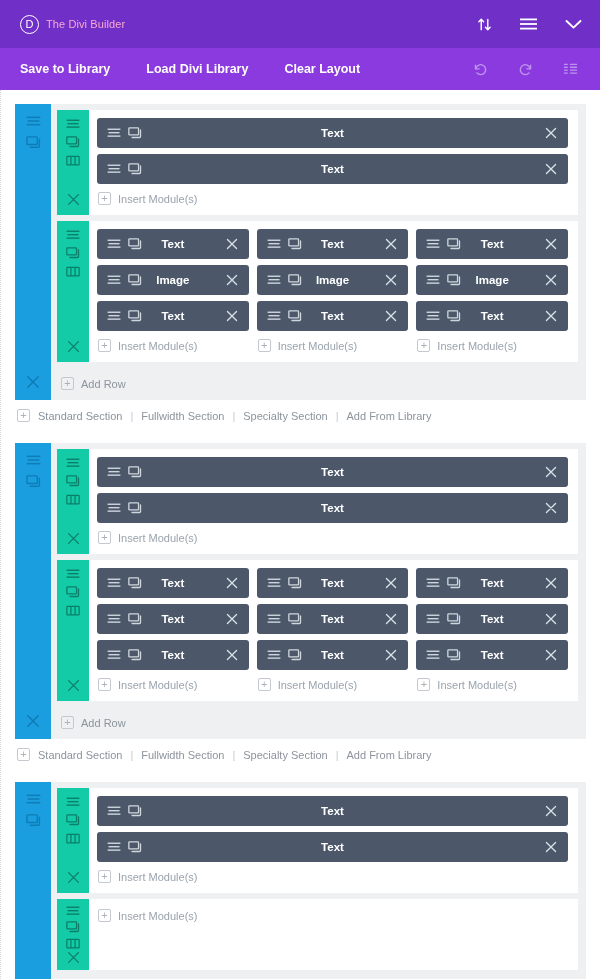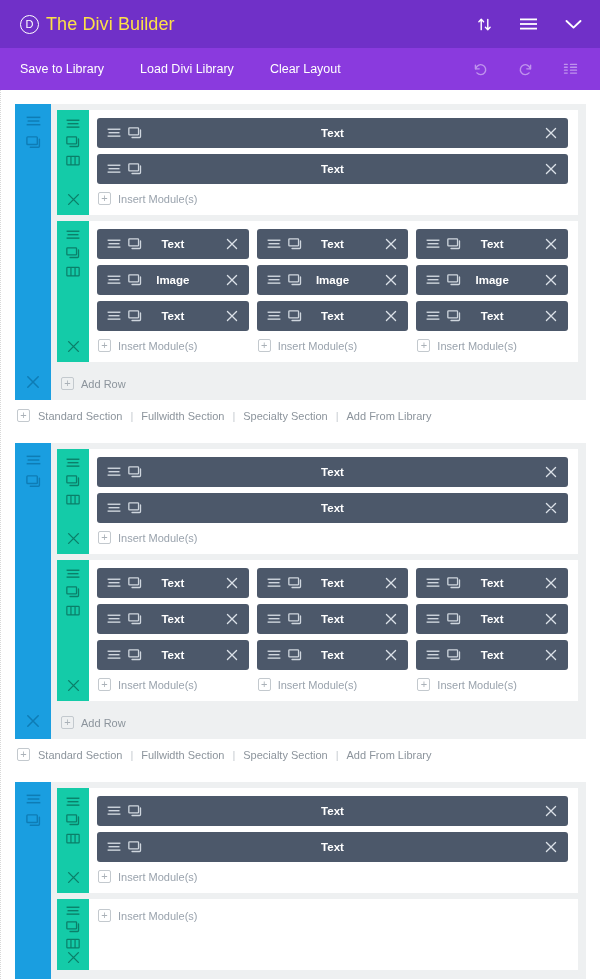--- a/index.html
+++ b/index.html
@@ -16,32 +16,32 @@
     height: 48px; background: #7030c8;
     display: flex; align-items: center;
     padding: 0 18px 0 20px;
   }
   .logo-wrap { display: flex; align-items: center; gap: 7px; }
   .logo-circle {
     width: 19px; height: 19px; border: 1.6px solid #fff; border-radius: 50%;
     display: flex; align-items: center; justify-content: center;
     font-size: 11px; color: #fff; font-weight: 400; line-height: 1;
   }
-  .app-title { color: #fde047; font-size: 18px; letter-spacing: .1px; }
+  .app-title { color: #f9a8d4; font-size: 11px; letter-spacing: .1px; }
   .header-actions { margin-left: auto; display: flex; align-items: center; gap: 28px; }
   .hicon { color: #fff; display: flex; align-items: center; justify-content: center; cursor: pointer; }
 
   
   .toolbar {
     height: 42px; background: #8a3ade;
     display: flex; align-items: center;
     padding: 0 22px 0 20px;
   }
   .tb-item {
-    color: #fff; font-size: 12.5px; font-weight: normal;
+    color: #fff; font-size: 12.5px; font-weight: bold;
     margin-right: 36px; cursor: pointer; white-space: nowrap;
   }
   .tb-right { margin-left: auto; display: flex; align-items: center; gap: 30px; }
   .tb-ricon { opacity: .45; display: flex; align-items: center; }
 
   
   .canvas {
     position: absolute; top: 90px; left: 0; right: 0; bottom: 0;
     background: #ffffff; padding: 0 14px;
     border-left: 1px dotted #d8d8d8;

